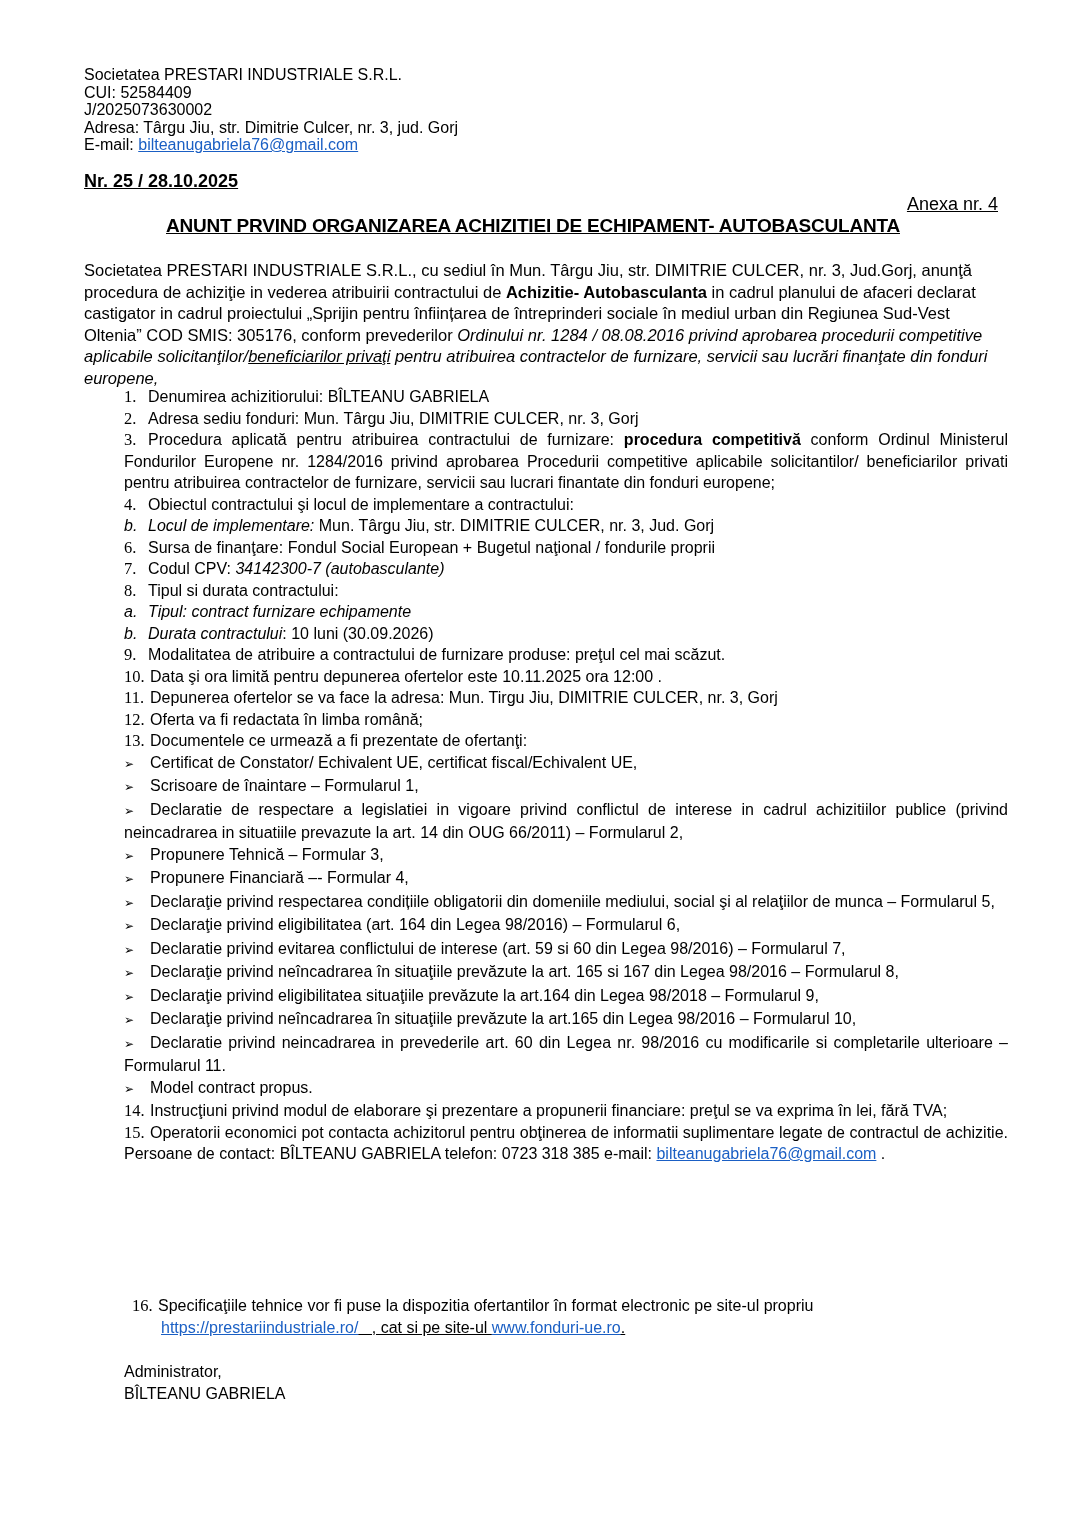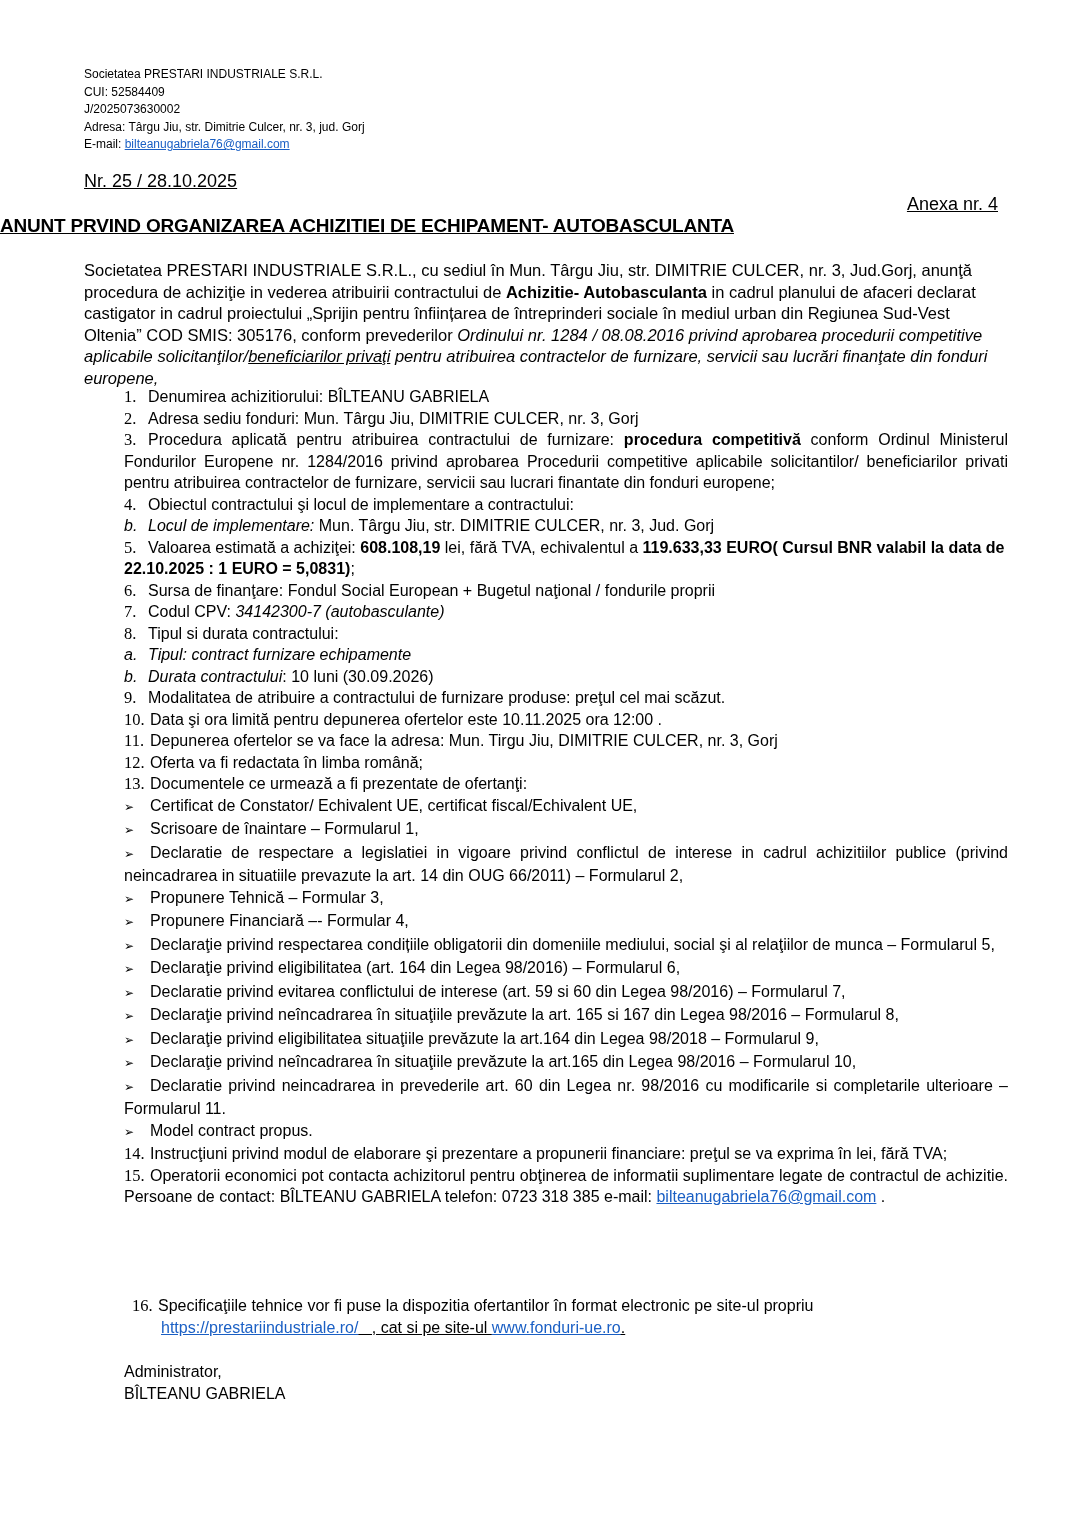--- a/index.html
+++ b/index.html
@@ -1,25 +1,25 @@
 <!DOCTYPE html>
 <html><head>
   <meta charset="utf-8">
   <style>
     html, body { margin: 0; padding: 0; background: #ffffff; }
     body { width: 1086px; height: 1536px; position: relative; overflow: hidden; color: #000; }
     .page { position: absolute; left: 0; top: 0; width: 1086px; height: 1536px; }
     .sans { font-family: "Liberation Sans", sans-serif; }
     .narrow { font-family: "Liberation Sans", sans-serif; }
-    .header-block { position: absolute; left: 84px; top: 66px; font-size: 12px; line-height: 17.5px; }
+    .header-block { position: absolute; left: 84px; top: 66px; font-size: 16px; line-height: 17.5px; }
     .header-block div { white-space: nowrap; }
     a { color: #1a5fc4; text-decoration: underline; }
-    .docnr { position: absolute; left: 84px; top: 171px; font-size: 18px; font-weight: normal; text-decoration: underline; }
+    .docnr { position: absolute; left: 84px; top: 171px; font-size: 18px; font-weight: bold; text-decoration: underline; }
     .anexa { position: absolute; right: 88px; top: 194px; font-size: 18px; font-weight: normal; text-decoration: underline; }
-    .title { position: absolute; left: 0; width: 1066px; top: 215px; font-size: 19px; font-weight: bold; text-decoration: underline; letter-spacing: -0.2px; }
+    .title { position: absolute; left: 0; width: 1066px; text-align: center; top: 215px; font-size: 19px; font-weight: bold; text-decoration: underline; letter-spacing: -0.2px; }
     .intro { position: absolute; left: 84px; top: 260px; width: 920px; font-size: 16.5px; line-height: 21.5px; }
     .body-list { position: absolute; left: 124px; top: 386px; width: 884px; font-size: 16px; line-height: 21.5px; }
     .row { white-space: normal; }
     .row.just { text-align: justify; }
     .num { font-family: "Liberation Serif", serif; font-size: 16.5px; display: inline-block; min-width: 24px; }
     .num.wide { min-width: 26px; }
     .bullet { display: inline-block; width: 26px; font-size: 12px; }
     .it { font-style: italic; }
     .b { font-weight: bold; }
     .u { text-decoration: underline; }
@@ -45,21 +45,20 @@
   <div class="title narrow">ANUNT PRVIND ORGANIZAREA ACHIZITIEI DE ECHIPAMENT- AUTOBASCULANTA</div>
 
   <div class="intro sans"><span>Societatea PRESTARI INDUSTRIALE S.R.L., cu sediul în Mun. Târgu Jiu, str. DIMITRIE CULCER, nr. 3, Jud.Gorj, anunţă procedura de achiziţie in vederea atribuirii contractului de </span><span class="b">Achizitie- Autobasculanta</span><span> in cadrul planului de afaceri declarat castigator in cadrul proiectului „Sprijin pentru înființarea de întreprinderi sociale în mediul urban din Regiunea Sud-Vest Oltenia” COD SMIS: 305176, conform prevederilor </span><span class="it">Ordinului nr. 1284 / 08.08.2016 privind aprobarea procedurii competitive aplicabile solicitanţilor/</span><span class="it u">beneficiarilor privaţi</span><span class="it"> pentru atribuirea contractelor de furnizare, servicii sau lucrări finanţate din fonduri europene,</span></div>
 
   <div class="body-list narrow">
     <div class="row"><span class="num">1.</span><span>Denumirea achizitiorului: BÎLTEANU GABRIELA</span></div>
     <div class="row"><span class="num">2.</span><span>Adresa sediu fonduri: Mun. Târgu Jiu, DIMITRIE CULCER, nr. 3, Gorj</span></div>
     <div class="row just" style="margin-left:0"><span class="num">3.</span><span>Procedura aplicată pentru atribuirea contractului de furnizare: </span><span class="b">procedura competitivă</span><span> conform Ordinul Ministerul Fondurilor Europene nr. 1284/2016 privind aprobarea Procedurii competitive aplicabile solicitantilor/ beneficiarilor privati pentru atribuirea contractelor de furnizare, servicii sau lucrari finantate din fonduri europene;</span></div>
     <div class="row"><span class="num">4.</span><span>Obiectul contractului şi locul de implementare a contractului:</span></div>
     <div class="row"><span class="num it" style="font-family:'Liberation Sans',sans-serif;font-size:16px;">b.</span><span class="it">Locul de implementare:</span><span> Mun. Târgu Jiu, str. DIMITRIE CULCER, nr. 3, Jud. Gorj</span></div>
-    <div class="row"><span class="num">5.</span><span>Valoarea estimată a achiziţei: </span><span class="b">608.108,19</span><span> lei, fără TVA, echivalentul a </span><span class="b">119.633,33 EURO( Cursul BNR valabil la data de 22.10.2025 : 1 EURO = 5,0831)</span><span>;</span></div>
     <div class="row"><span class="num">6.</span><span>Sursa de finanţare: Fondul Social European + Bugetul naţional / fondurile proprii</span></div>
     <div class="row"><span class="num">7.</span><span>Codul CPV: </span><span class="it">34142300-7 (autobasculante)</span></div>
     <div class="row"><span class="num">8.</span><span>Tipul si durata contractului:</span></div>
     <div class="row it"><span class="num" style="font-family:'Liberation Sans',sans-serif;font-size:16px;">a.</span><span>Tipul: contract furnizare echipamente</span></div>
     <div class="row"><span class="num it" style="font-family:'Liberation Sans',sans-serif;font-size:16px;">b.</span><span class="it">Durata contractului</span><span>: 10 luni (30.09.2026)</span></div>
     <div class="row"><span class="num">9.</span><span>Modalitatea de atribuire a contractului de furnizare produse: preţul cel mai scăzut.</span></div>
     <div class="row"><span class="num wide">10.</span><span>Data şi ora limită pentru depunerea  ofertelor  este 10.11.2025 ora 12:00 .</span></div>
     <div class="row"><span class="num wide">11.</span><span>Depunerea  ofertelor  se  va  face  la  adresa: Mun. Tirgu Jiu, DIMITRIE CULCER, nr. 3, Gorj</span></div>
     <div class="row"><span class="num wide">12.</span><span>Oferta va fi  redactata în  limba  română;</span></div>
     <div class="row"><span class="num wide">13.</span><span>Documentele ce urmează a fi prezentate de ofertanţi:</span></div>

